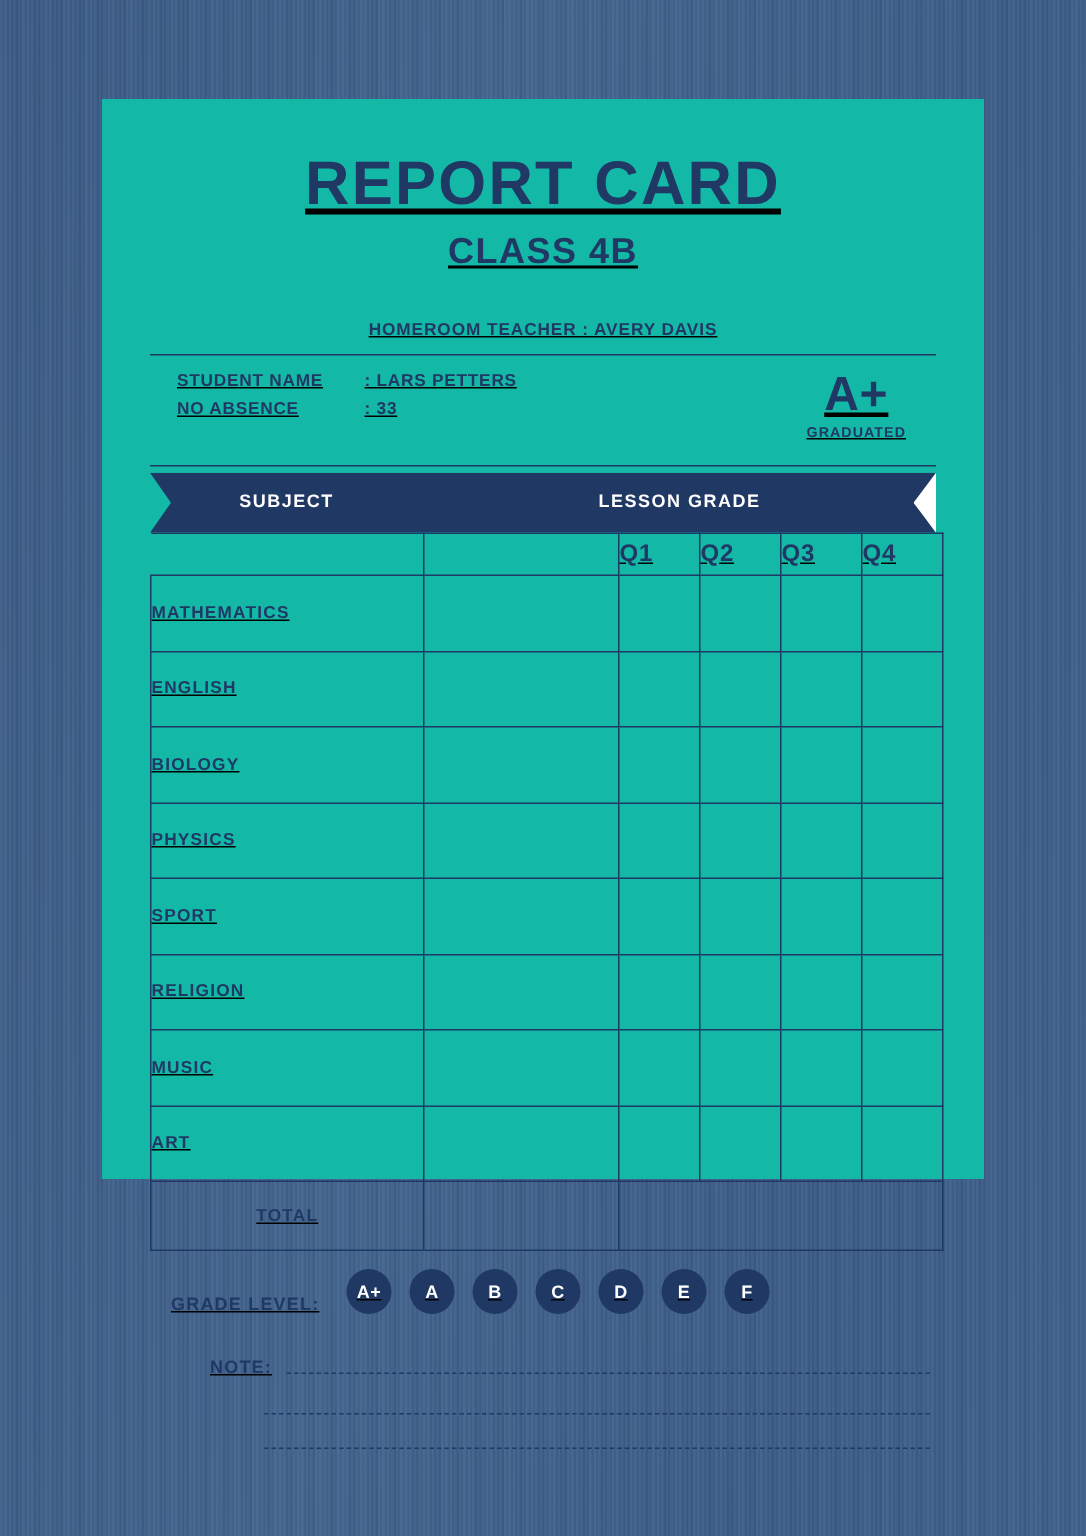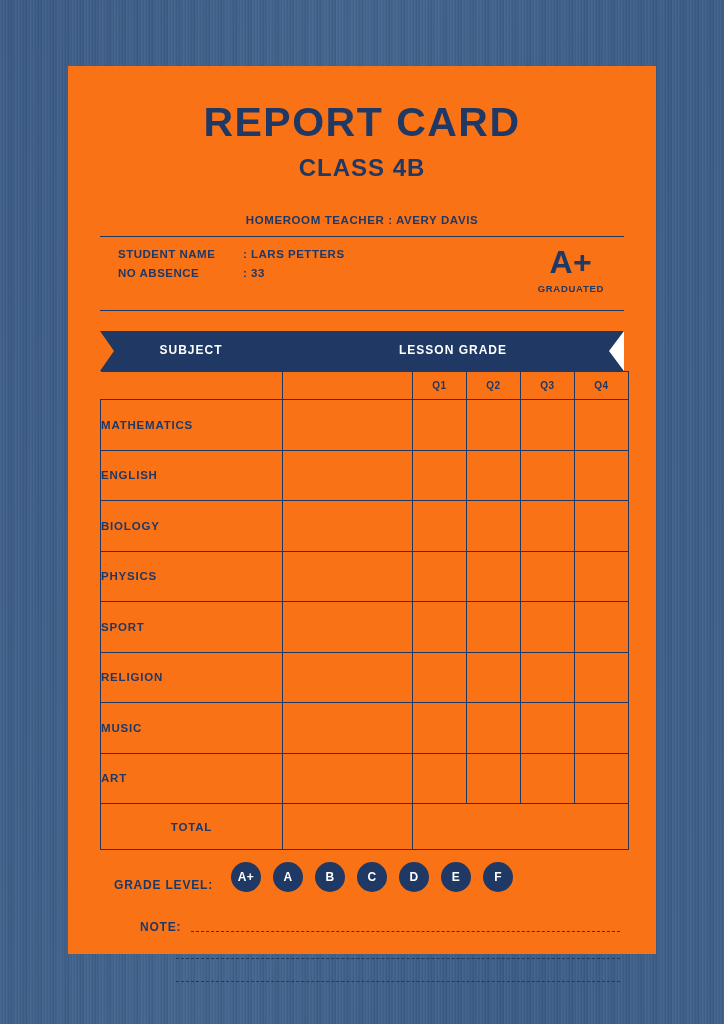--- a/index.html
+++ b/index.html
@@ -33,23 +33,24 @@
         rgba(0,0,0,0.02) 14px),
       linear-gradient(100deg, #3a5a85 0%, #41638d 40%, #3b5c87 75%, #3d5f8a 100%);
     pointer-events: none;
   }
 
   .page {
     position: absolute;
     left: 68px;
     top: 66px;
     width: 588px;
-    height: 888px;
-    background: #f97316;
+    height: 720px;
+    background: #14b8a6;
     padding: 28px 32px 20px 32px;
+    text-decoration: underline;
   }
 
   
   .title {
     text-align: center;
     color: #1f3864;
     font-size: 41px;
     font-weight: bold;
     letter-spacing: 1.5px;
     line-height: 1.1;
@@ -112,21 +113,21 @@
     color: #1f3864;
     font-size: 9.5px;
     font-weight: bold;
     letter-spacing: 0.7px;
     margin-top: 5px;
   }
 
   
   .ribbon-wrap {
     position: relative;
-    margin-top: 20px;
+    margin-top: 4px;
     height: 40px;
   }
   .ribbon {
     position: absolute;
     left: 0;
     right: 0;
     top: 0;
     height: 40px;
     background: #1f3864;
     color: #ffffff;
@@ -164,23 +165,23 @@
     color: #1f3864;
   }
   .col-subject { width: 182px; }
   .col-standard { width: 130px; }
   .col-q { width: 54px; }
 
   .grid .no-left { border-left: 0; }
 
   .q-head {
     height: 28px;
-    font-size: 10px;
-    font-weight: bold;
-    text-align: center;
+    font-size: 16px;
+    font-weight: bold;
+    text-align: left;
     letter-spacing: 0.5px;
   }
   .blank-head {
     border-top: 0;
     border-left: 0;
   }
   .blank-head-std {
     border-top: 0;
   }
 

